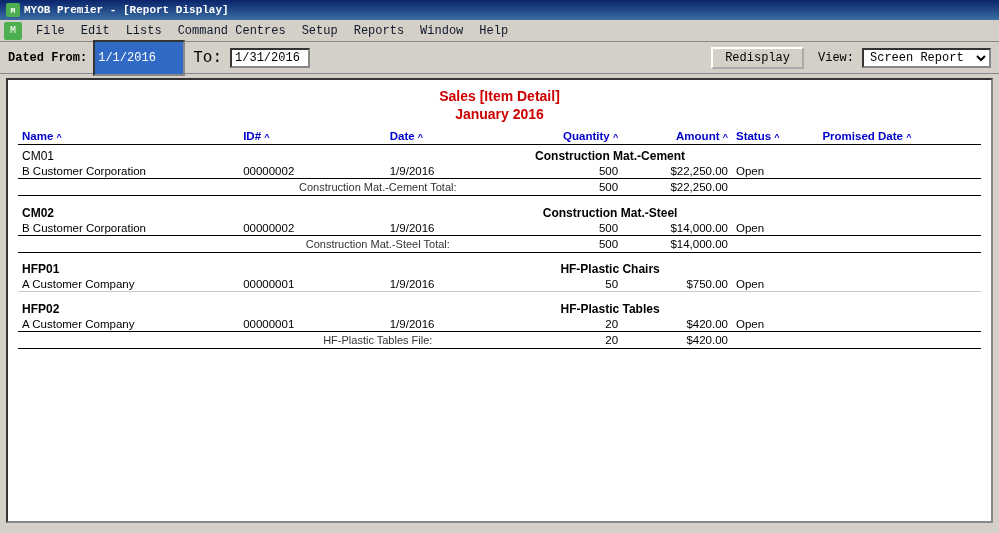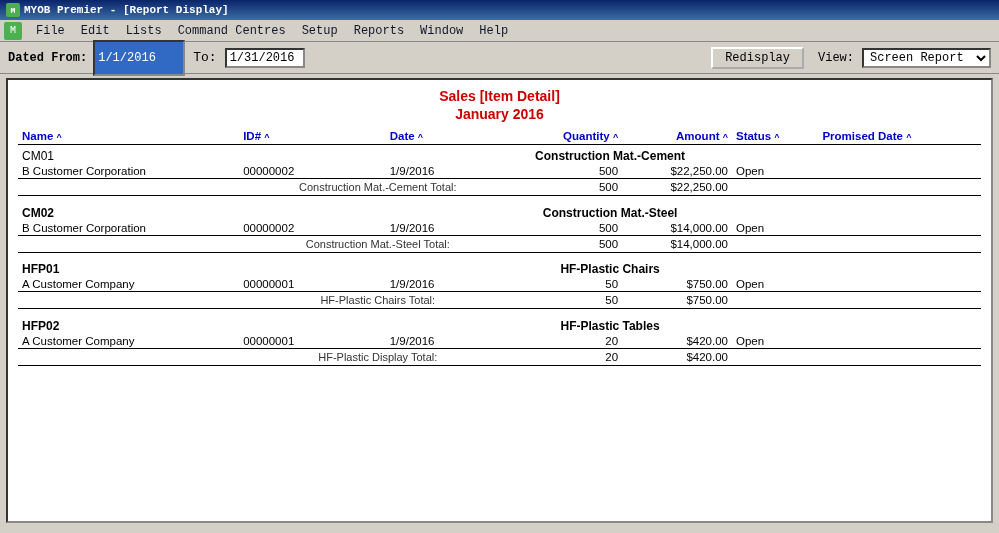--- a/index.html
+++ b/index.html
@@ -83,21 +83,21 @@
       height: 20px;
       border: 2px inset #888;
       background: #316ac5;
       color: white;
       font-size: 12px;
       padding: 16px 3px;
       font-family: 'Courier New', Courier, monospace;
       width: 92px;
     }
     .toolbar-to {
-      font-size: 13px;
+      font-size: 16px;
       margin: 0 4px;
     }
     .toolbar-input-white {
       height: 20px;
       border: 2px inset #888;
       background: white;
       color: #000;
       font-size: 12px;
       padding: 0 3px;
       font-family: 'Courier New', Courier, monospace;
@@ -337,45 +337,38 @@
         </tr>
         <tr class="data-row">
           <td class="">A Customer Company</td>
           <td class="">00000001</td>
           <td class="">1/9/2016</td>
           <td class="quantity-cell">50</td>
           <td class="amount-cell">$750.00</td>
           <td class="">Open</td>
           <td class=""></td>
         </tr>
-        <tr class="total-row">
-          <td></td>
-          <td colspan="2" class="total-label">HF-Plastic Chairs Total:</td>
-          <td class="quantity-cell">50</td>
-          <td class="amount-cell">$750.00</td>
-          <td colspan="2"></td>
-        </tr>
         <tr class="separator-row">
           <td colspan="7" style="height: 6px;"></td>
         </tr>
         <tr class="group-header">
           <td style="font-weight: bold;">HFP02</td>
           <td colspan="6" style="font-weight: bold; text-align: center;">HF-Plastic Tables</td>
         </tr>
         <tr class="data-row">
           <td class="">A Customer Company</td>
           <td class="">00000001</td>
           <td class="">1/9/2016</td>
           <td class="quantity-cell">20</td>
           <td class="amount-cell">$420.00</td>
           <td class="">Open</td>
           <td class=""></td>
         </tr>
         <tr class="total-row">
           <td></td>
-          <td colspan="2" class="total-label">HF-Plastic Display Total:</td>
+          <td colspan="2" class="total-label">HF-Plastic Tables File:</td>
           <td class="quantity-cell">20</td>
           <td class="amount-cell">$420.00</td>
           <td colspan="2"></td>
         </tr>
       </tbody>
   </table>
 </div>
 
 </body></html>

